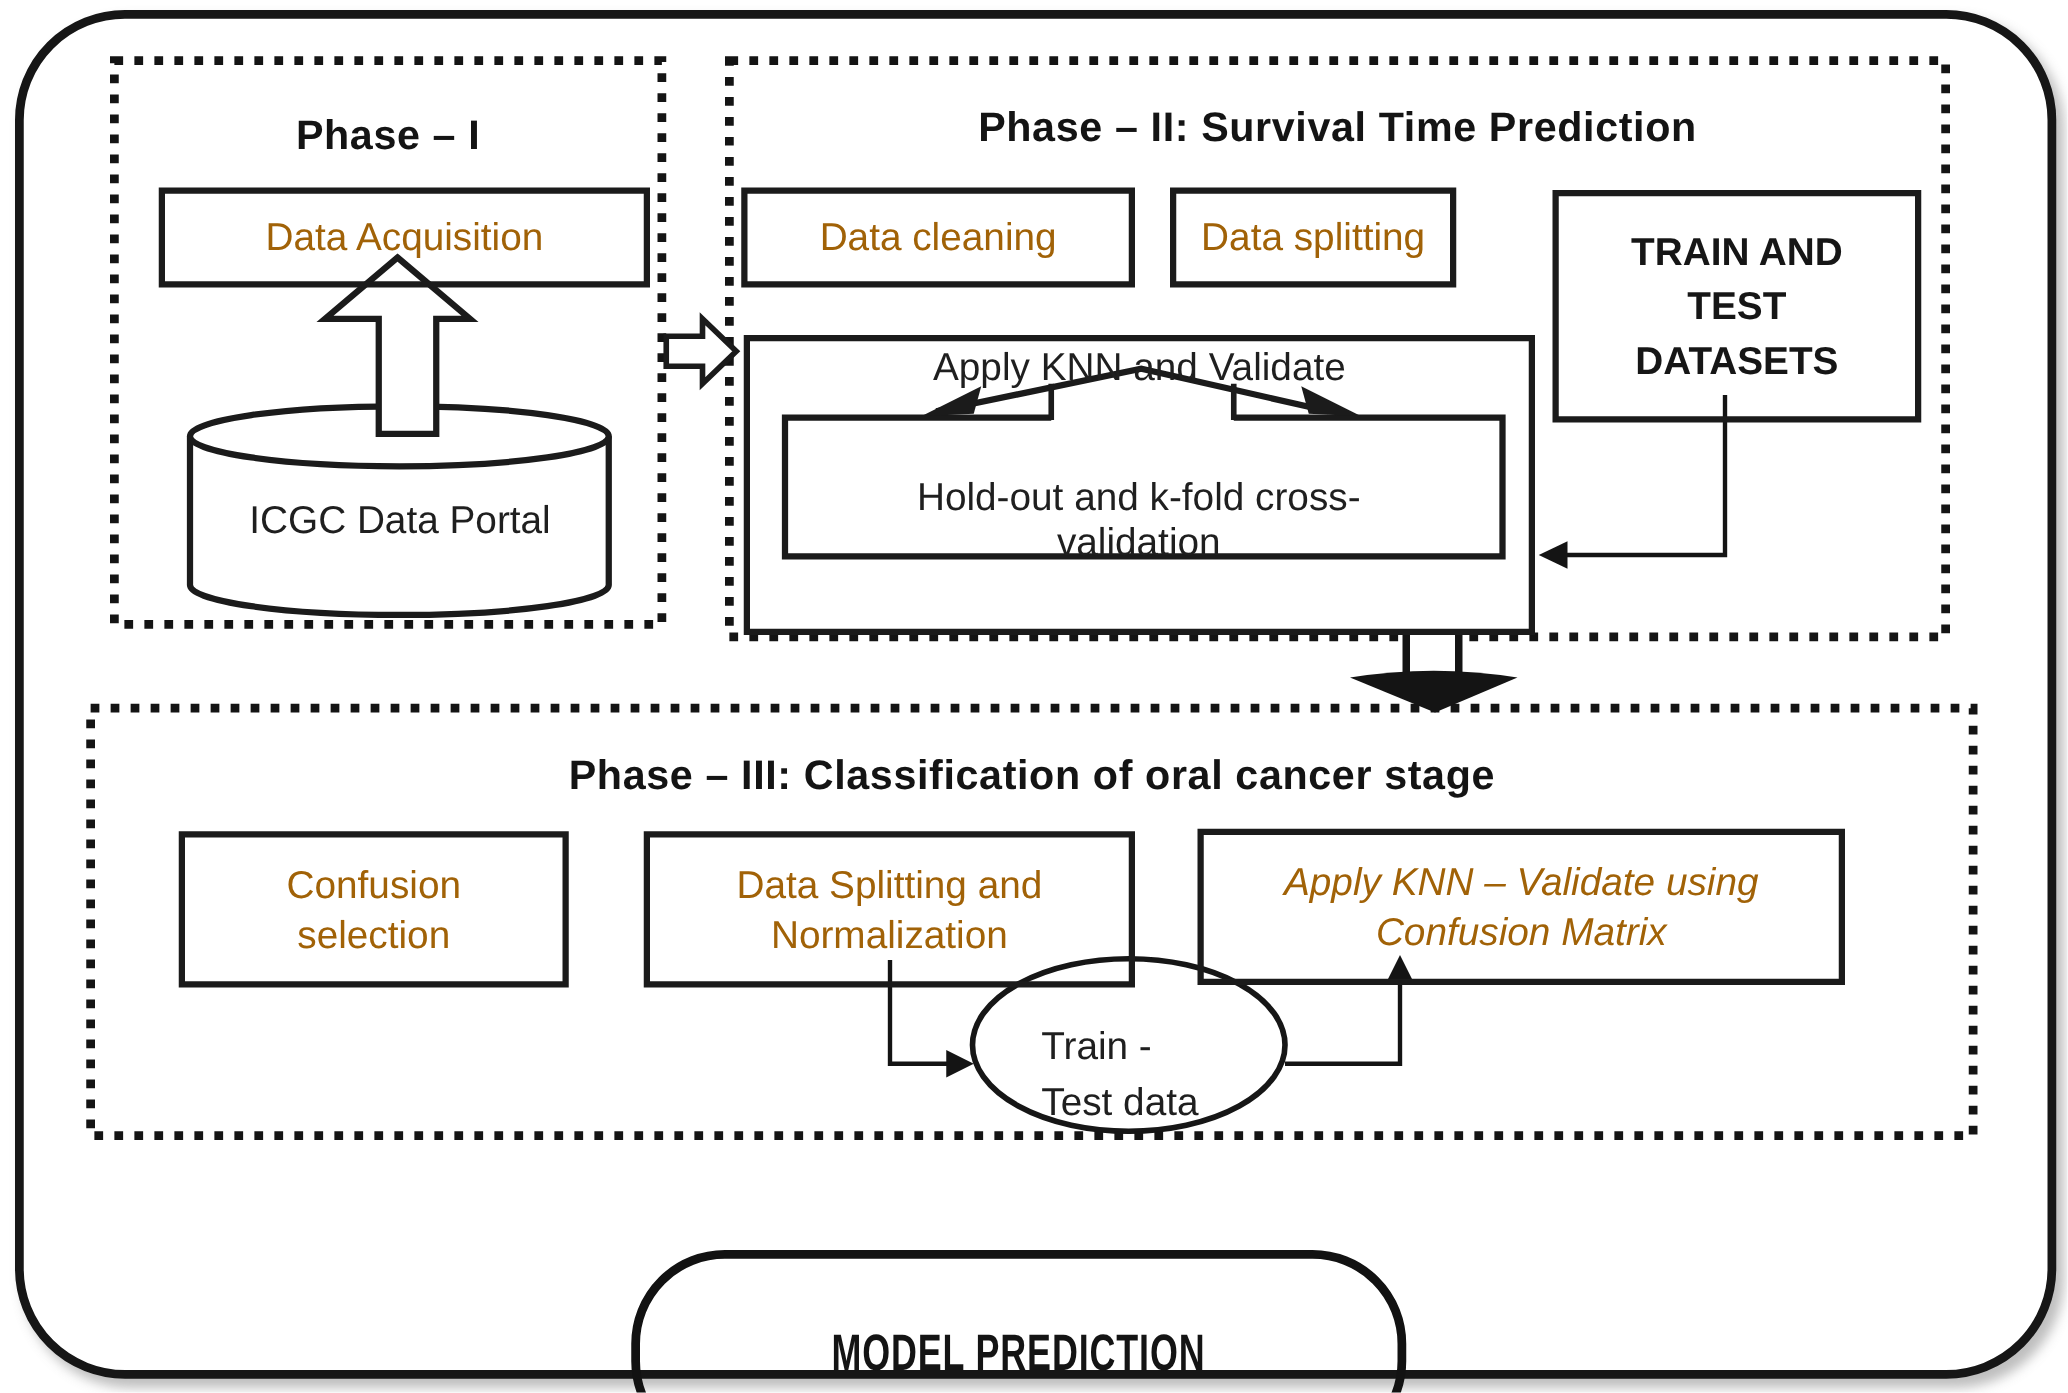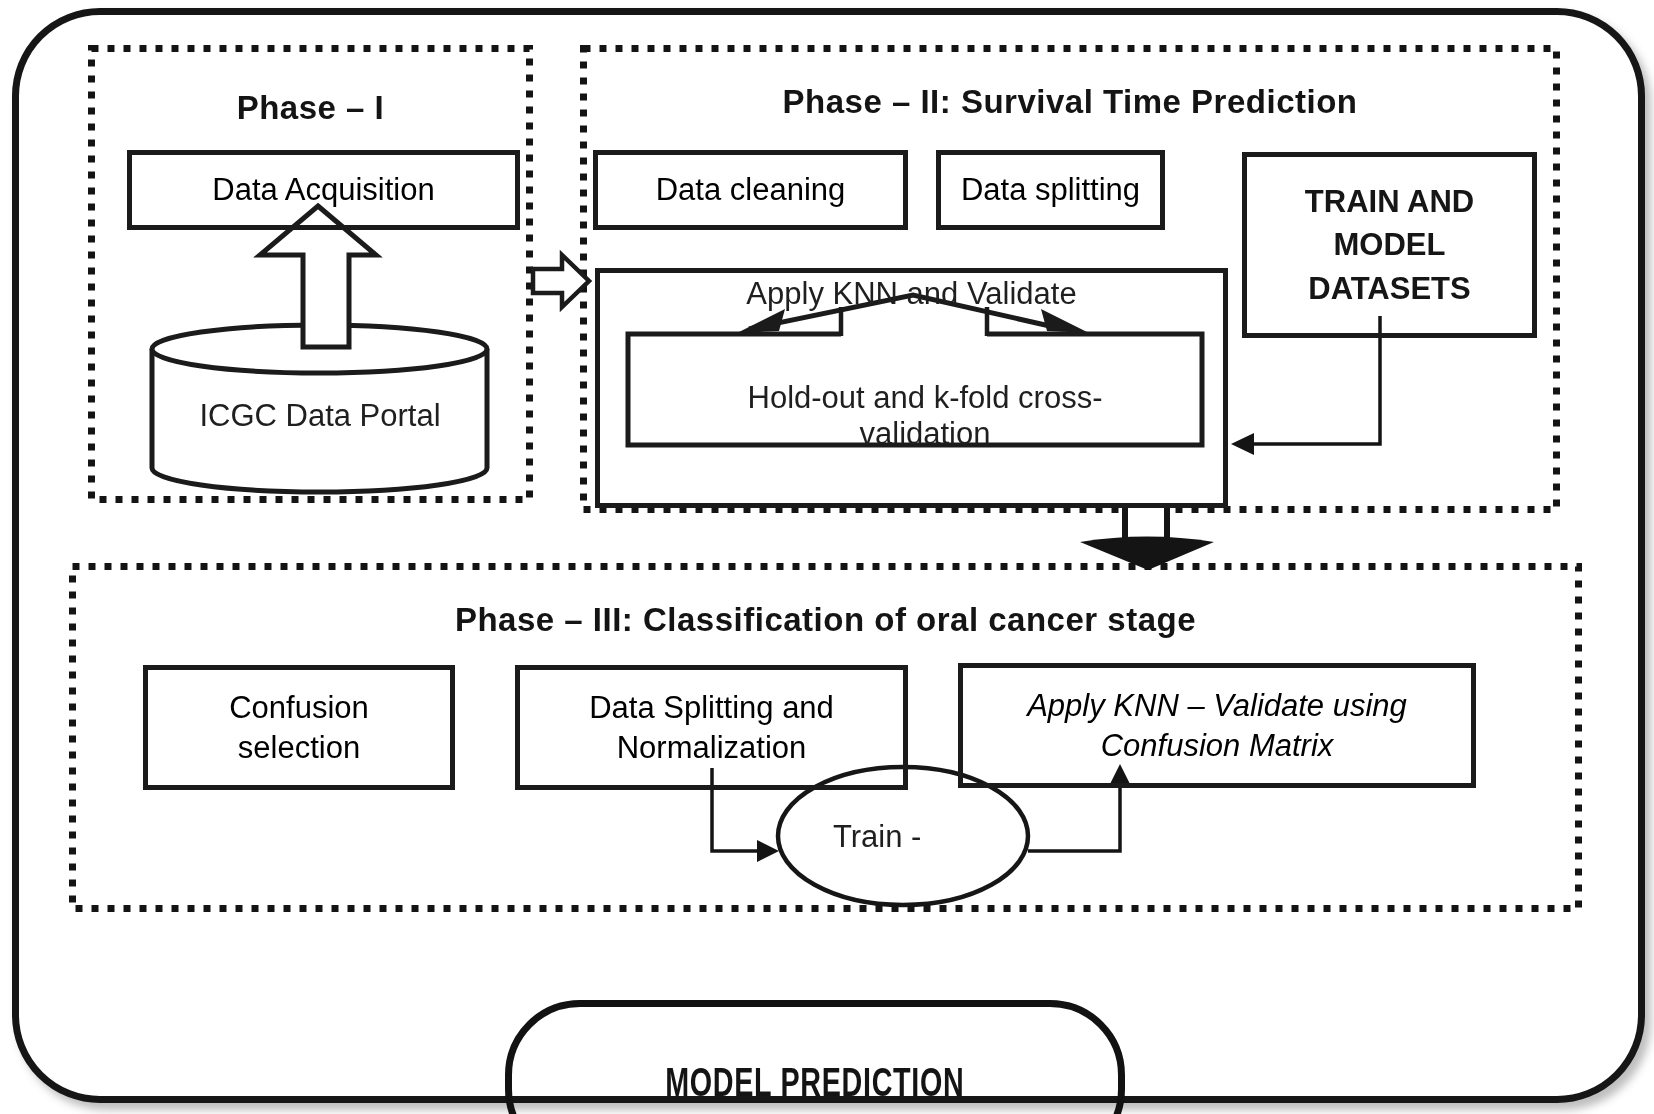--- a/index.html
+++ b/index.html
@@ -6,21 +6,21 @@
   body{width:1654px;height:1114px;position:relative;overflow:hidden;
        font-family:"Liberation Sans", sans-serif;color:#1a1a1a;}
   .frame{position:absolute;left:12px;top:8px;width:1619px;height:1081px;
          border:7px solid #161616;border-radius:88px;background:#ffffff;
          box-shadow:6px 7px 9px rgba(110,110,110,.45);}
   svg.layer{position:absolute;left:0;top:0;pointer-events:none;}
   .abs{position:absolute;box-sizing:border-box;margin-top:25px;}
   .phase-title{font-weight:bold;font-size:33px;color:#141414;text-align:center;
                letter-spacing:.5px;}
   .box{border:5px solid #1b1b1b;display:flex;align-items:center;justify-content:center;
-       text-align:center;font-size:31px;line-height:1.26;background:transparent;color:#000000;}
+       text-align:center;font-size:31px;line-height:1.26;background:transparent;color:#a16207;}
   .box .inner{display:block;}
   .bold{font-weight:bold;color:#161616;}
   .label{display:flex;align-items:center;justify-content:center;text-align:center;
          font-size:31px;color:#1f1f1f;}
   .ellipse-text{font-size:31px;line-height:1.45;color:#1f1f1f;text-align:left;}
   .pill{border:7px solid #121212;border-radius:75px;display:flex;align-items:center;
         justify-content:center;background:transparent;}
   .pill .condensed{display:inline-block;transform:scaleX(.70);font-weight:bold;
         font-size:41px;letter-spacing:1px;color:#141414;white-space:nowrap;}
 </style>
@@ -91,44 +91,45 @@
 
 <div class="abs box" style="left:593px;top:125px;width:315px;height:80px;">
   <span class="inner">Data cleaning</span>
 </div>
 
 <div class="abs box" style="left:936px;top:125px;width:229px;height:80px;">
   <span class="inner">Data splitting</span>
 </div>
 
 <div class="abs box bold" style="left:1242px;top:127px;width:295px;height:186px;line-height:1.4;">
-  <span class="inner" style="width:200px;">TRAIN AND MODEL DATASETS</span>
+  <span class="inner" style="width:200px;">TRAIN AND TEST DATASETS</span>
 </div>
 
 <div class="abs" style="left:595px;top:243px;width:633px;height:240px;border:5px solid #1b1b1b;"></div>
 
 <div class="abs label" style="left:600px;top:248px;width:623px;height:42px;">Apply KNN and Validate</div>
 
-<div class="abs label" style="left:640px;top:338px;width:570px;height:105px;">
+<div class="abs label" style="left:626px;top:338px;width:570px;height:105px;">
   <span class="inner" style="width:470px;">Hold-out and k-fold cross-validation</span>
 </div>
 
 <div class="abs phase-title" style="left:69px;top:576px;width:1513px;">Phase – III: Classification of oral cancer stage</div>
 
 <div class="abs box" style="left:143px;top:640px;width:312px;height:125px;">
   <span class="inner" style="width:230px;">Confusion selection</span>
 </div>
 
 <div class="abs box" style="left:515px;top:640px;width:393px;height:125px;">
   <span class="inner" style="width:320px;">Data Splitting and Normalization</span>
 </div>
 
 <div class="abs box" style="left:958px;top:638px;width:518px;height:125px;font-style:italic;">
   <span class="inner" style="width:500px;">Apply KNN – Validate using Confusion Matrix</span>
 </div>
 
 <div class="abs ellipse-text" style="left:833px;top:790px;width:200px;">
   <div>Train -</div>
+  <div>Test data</div>
 </div>
 
 <div class="abs pill" style="left:505px;top:975px;width:620px;height:164px;padding-bottom:0;">
   <span class="condensed">MODEL PREDICTION</span>
 </div>
 
 </body></html>

